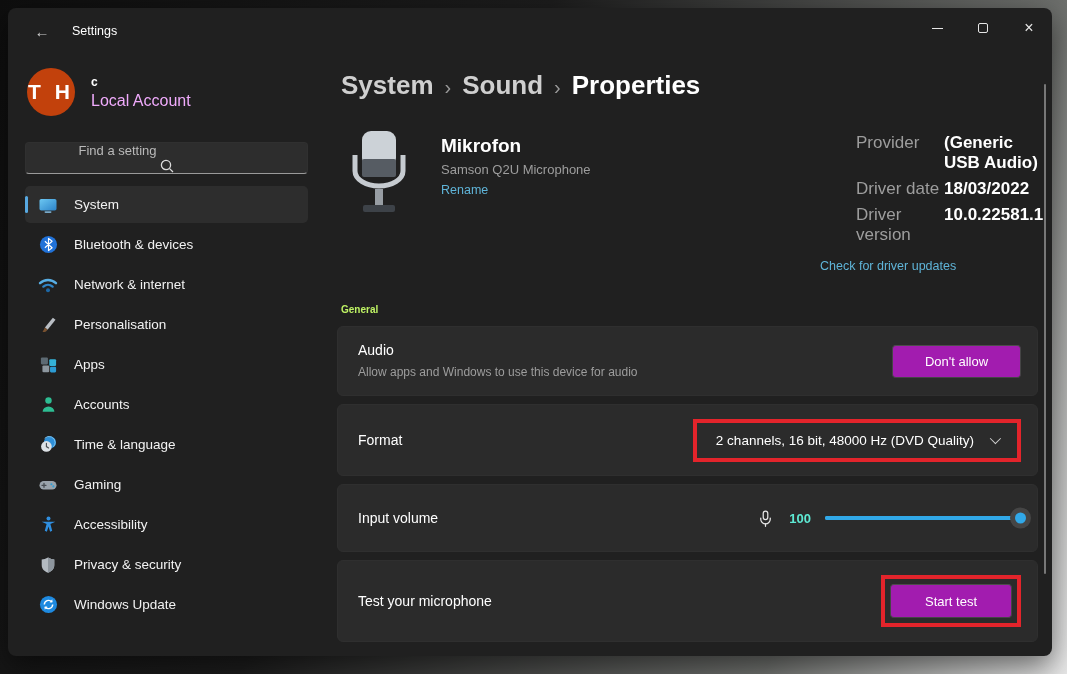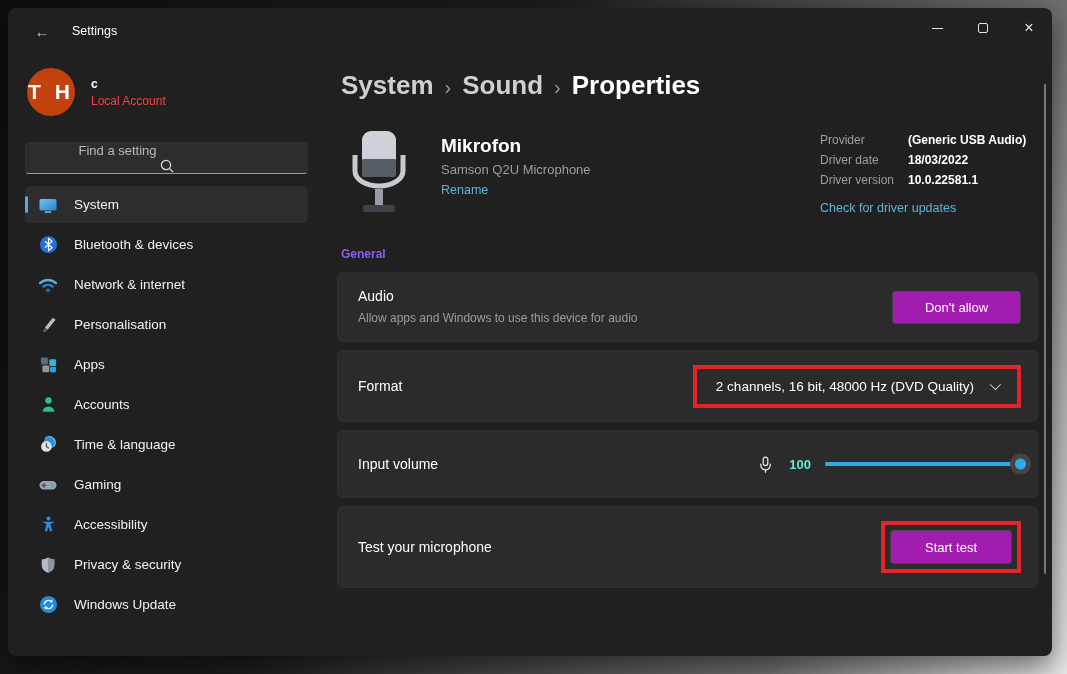--- a/index.html
+++ b/index.html
@@ -23,21 +23,21 @@
   .glyph-min { display:block; width:11px; border-top:1.2px solid #e6e6e6; }
   .glyph-max { display:block; width:10px; height:10px; border:1.2px solid #e6e6e6; border-radius:2px; }
   .glyph-close { font-size:16px; line-height:1; }
 
   
   .sidebar { position:absolute; left:0; top:46px; width:316px; bottom:0; padding:0 16px 0 17px; }
   .account { display:flex; align-items:center; margin:14px 0 26px 2px; }
   .avatar { width:48px; height:48px; border-radius:50%; background:#c2410c; display:flex; align-items:center; justify-content:center; font-weight:bold; font-size:21px; letter-spacing:4px; color:#fff; }
   .account-meta { margin-left:16px; }
   .account-name { font-size:12px; font-weight:600; }
-  .account-type { font-size:12px; color:#ef4444; margin-top:3px; }
+  .account-type { font-size:16px; color:#f0abfc; margin-top:3px; }
   .searchbox { position:relative; height:32px; background:#2d2d2d; border:1px solid #303030; border-bottom:1px solid #9a9a9a; border-radius:4px; display:flex; align-items:center; padding:0 10px; margin-bottom:12px;flex-direction:column; }
   .searchbox input { flex:1; background:transparent; border:none; outline:none; color:#cfcfcf; font-size:13px; font-family:"Liberation Sans",sans-serif; }
   .searchbox input::placeholder { color:#b9b9b9; }
   .nav { display:flex; flex-direction:column; gap:3px; }
   .nav-item { position:relative; height:37px; display:flex; align-items:center; border-radius:5px; padding-left:13px; cursor:default; }
   .nav-item.selected { background:#2d2d2d; }
   .nav-item.selected::before { content:""; position:absolute; left:0; top:10px; width:3px; height:17px; border-radius:2px; background:#57a8e0; }
   .nav-icon { width:20px; height:20px; display:flex; align-items:center; justify-content:center; }
   .nav-label { margin-left:16px; font-size:13.5px; color:#f2f2f2; }
 
@@ -48,26 +48,26 @@
   .crumb-sep { color:#9a9a9a; font-size:20px; font-weight:400; }
   .crumb.current { color:#ffffff; }
 
   .device-header { display:flex; margin:28px 0 0 12px; }
   .device-art { width:68px; height:88px; }
   .device-info { margin-left:28px; padding-top:6px; }
   .device-name { font-size:19px; font-weight:bold; }
   .device-sub { font-size:13px; color:#9d9d9d; margin-top:5px; }
   .link { font-size:12.5px; color:#5fb4d8; margin-top:6px; display:inline-block; cursor:default; }
   .driver-panel { margin-left:auto; padding-top:4px; width:218px; }
-  .driver-row { display:flex; font-size:12px; margin-bottom:6px; }
+  .driver-row { display:flex; font-size:17px; margin-bottom:6px;margin-left:36px; }
   .driver-label { color:#9d9d9d; width:88px; flex:none; }
   .driver-value { color:#fff; font-weight:bold; }
   .driver-panel .link { margin-top:8px; }
 
-  .section-heading { font-size:12px; font-weight:600; color:#8b5cf6; margin:0 0 11px 8px; }
+  .section-heading { font-size:10px; font-weight:600; color:#bef264; margin:0 0 11px 8px; }
   .mt-general { margin-top:30px; }
   .mt-input { margin-top:32px; }
 
   .card { background:#2b2b2b; border:1px solid #2f2f2f; border-radius:6px; margin-left:4px; margin-bottom:8px; display:flex; align-items:center; padding:0 16px 0 20px; }
   .card-audio { height:70px; }
   .card-format { height:72px; }
   .card-volume { height:68px; }
   .card-test { height:82px; }
   .card-text { padding-right:12px; }
   .card-title { font-size:14px; color:#fff; }

